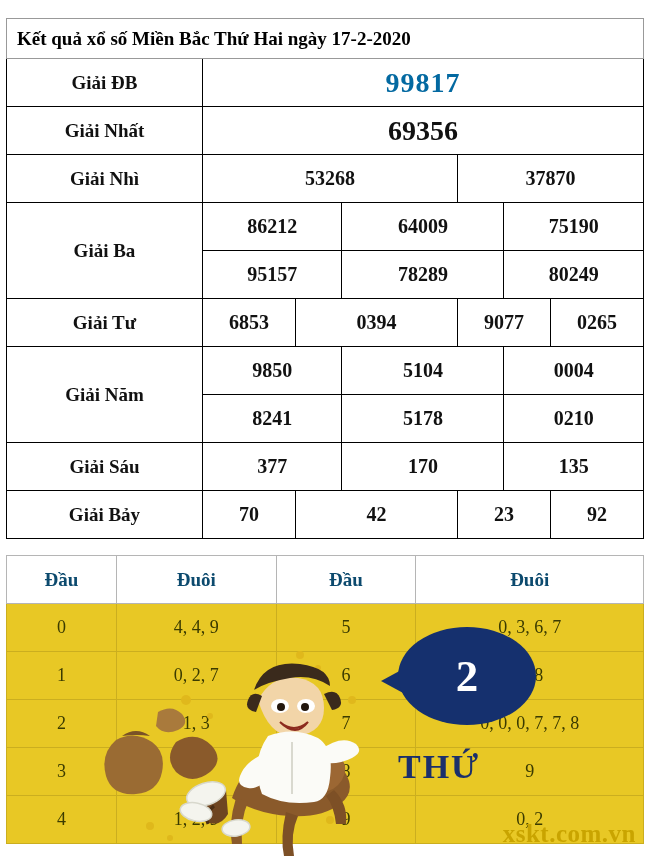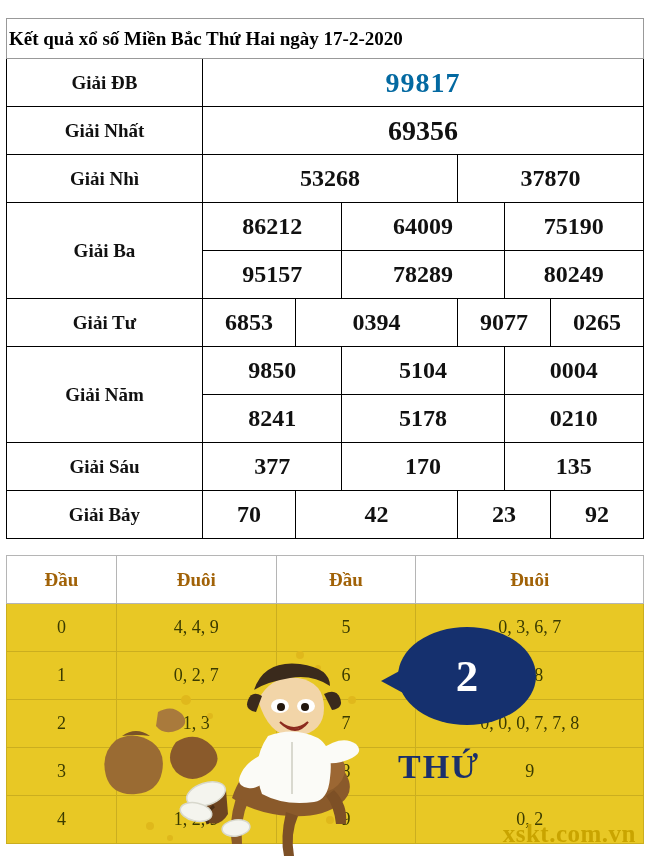--- a/index.html
+++ b/index.html
@@ -33,57 +33,57 @@
     font-size: 19px;
     font-weight: bold;
     color: #111111;
     padding: 0;
     height: 48px;
   }
   .results td.title {
     border: none;
     border-bottom: 1px solid #999999;
     text-align: left;
-    padding-left: 2px;
+    padding-left: 10px;
     font-size: 19px;
     height: 40px;
     color: #000000;
   }
   .results td.lbl {
     width: 196px;
     font-size: 19px;
     font-weight: bold;
   }
   .results td.db {
     color: #0369a1;
     font-size: 28px;
     font-weight: bold;
     letter-spacing: 1px;
   }
   .results td.first {
     font-size: 28px;
   }
-  .results td.num { font-size: 24px; }
+  .results td.num { font-size: 20px; }
 
   
   .summary {
     position: absolute;
     left: 6px; top: 555px;
     width: 638px;
     border-collapse: collapse;
     border: 1px solid #9a9a9a;
   }
   .summary th {
     background: #ffffff;
     border: 1px solid #b5b5b5;
     font-family: "Liberation Serif", serif;
     font-size: 19px;
     font-weight: bold;
     height: 48px;
-    color: #a16207;
+    color: #0c4a6e;
   }
   .summary td {
     background: #e8c825;
     border: 1px solid #cbae1f;
     font-family: "Liberation Serif", serif;
     font-size: 18px;
     height: 48px;
     text-align: center;
     color: #3b3b00;
   }

